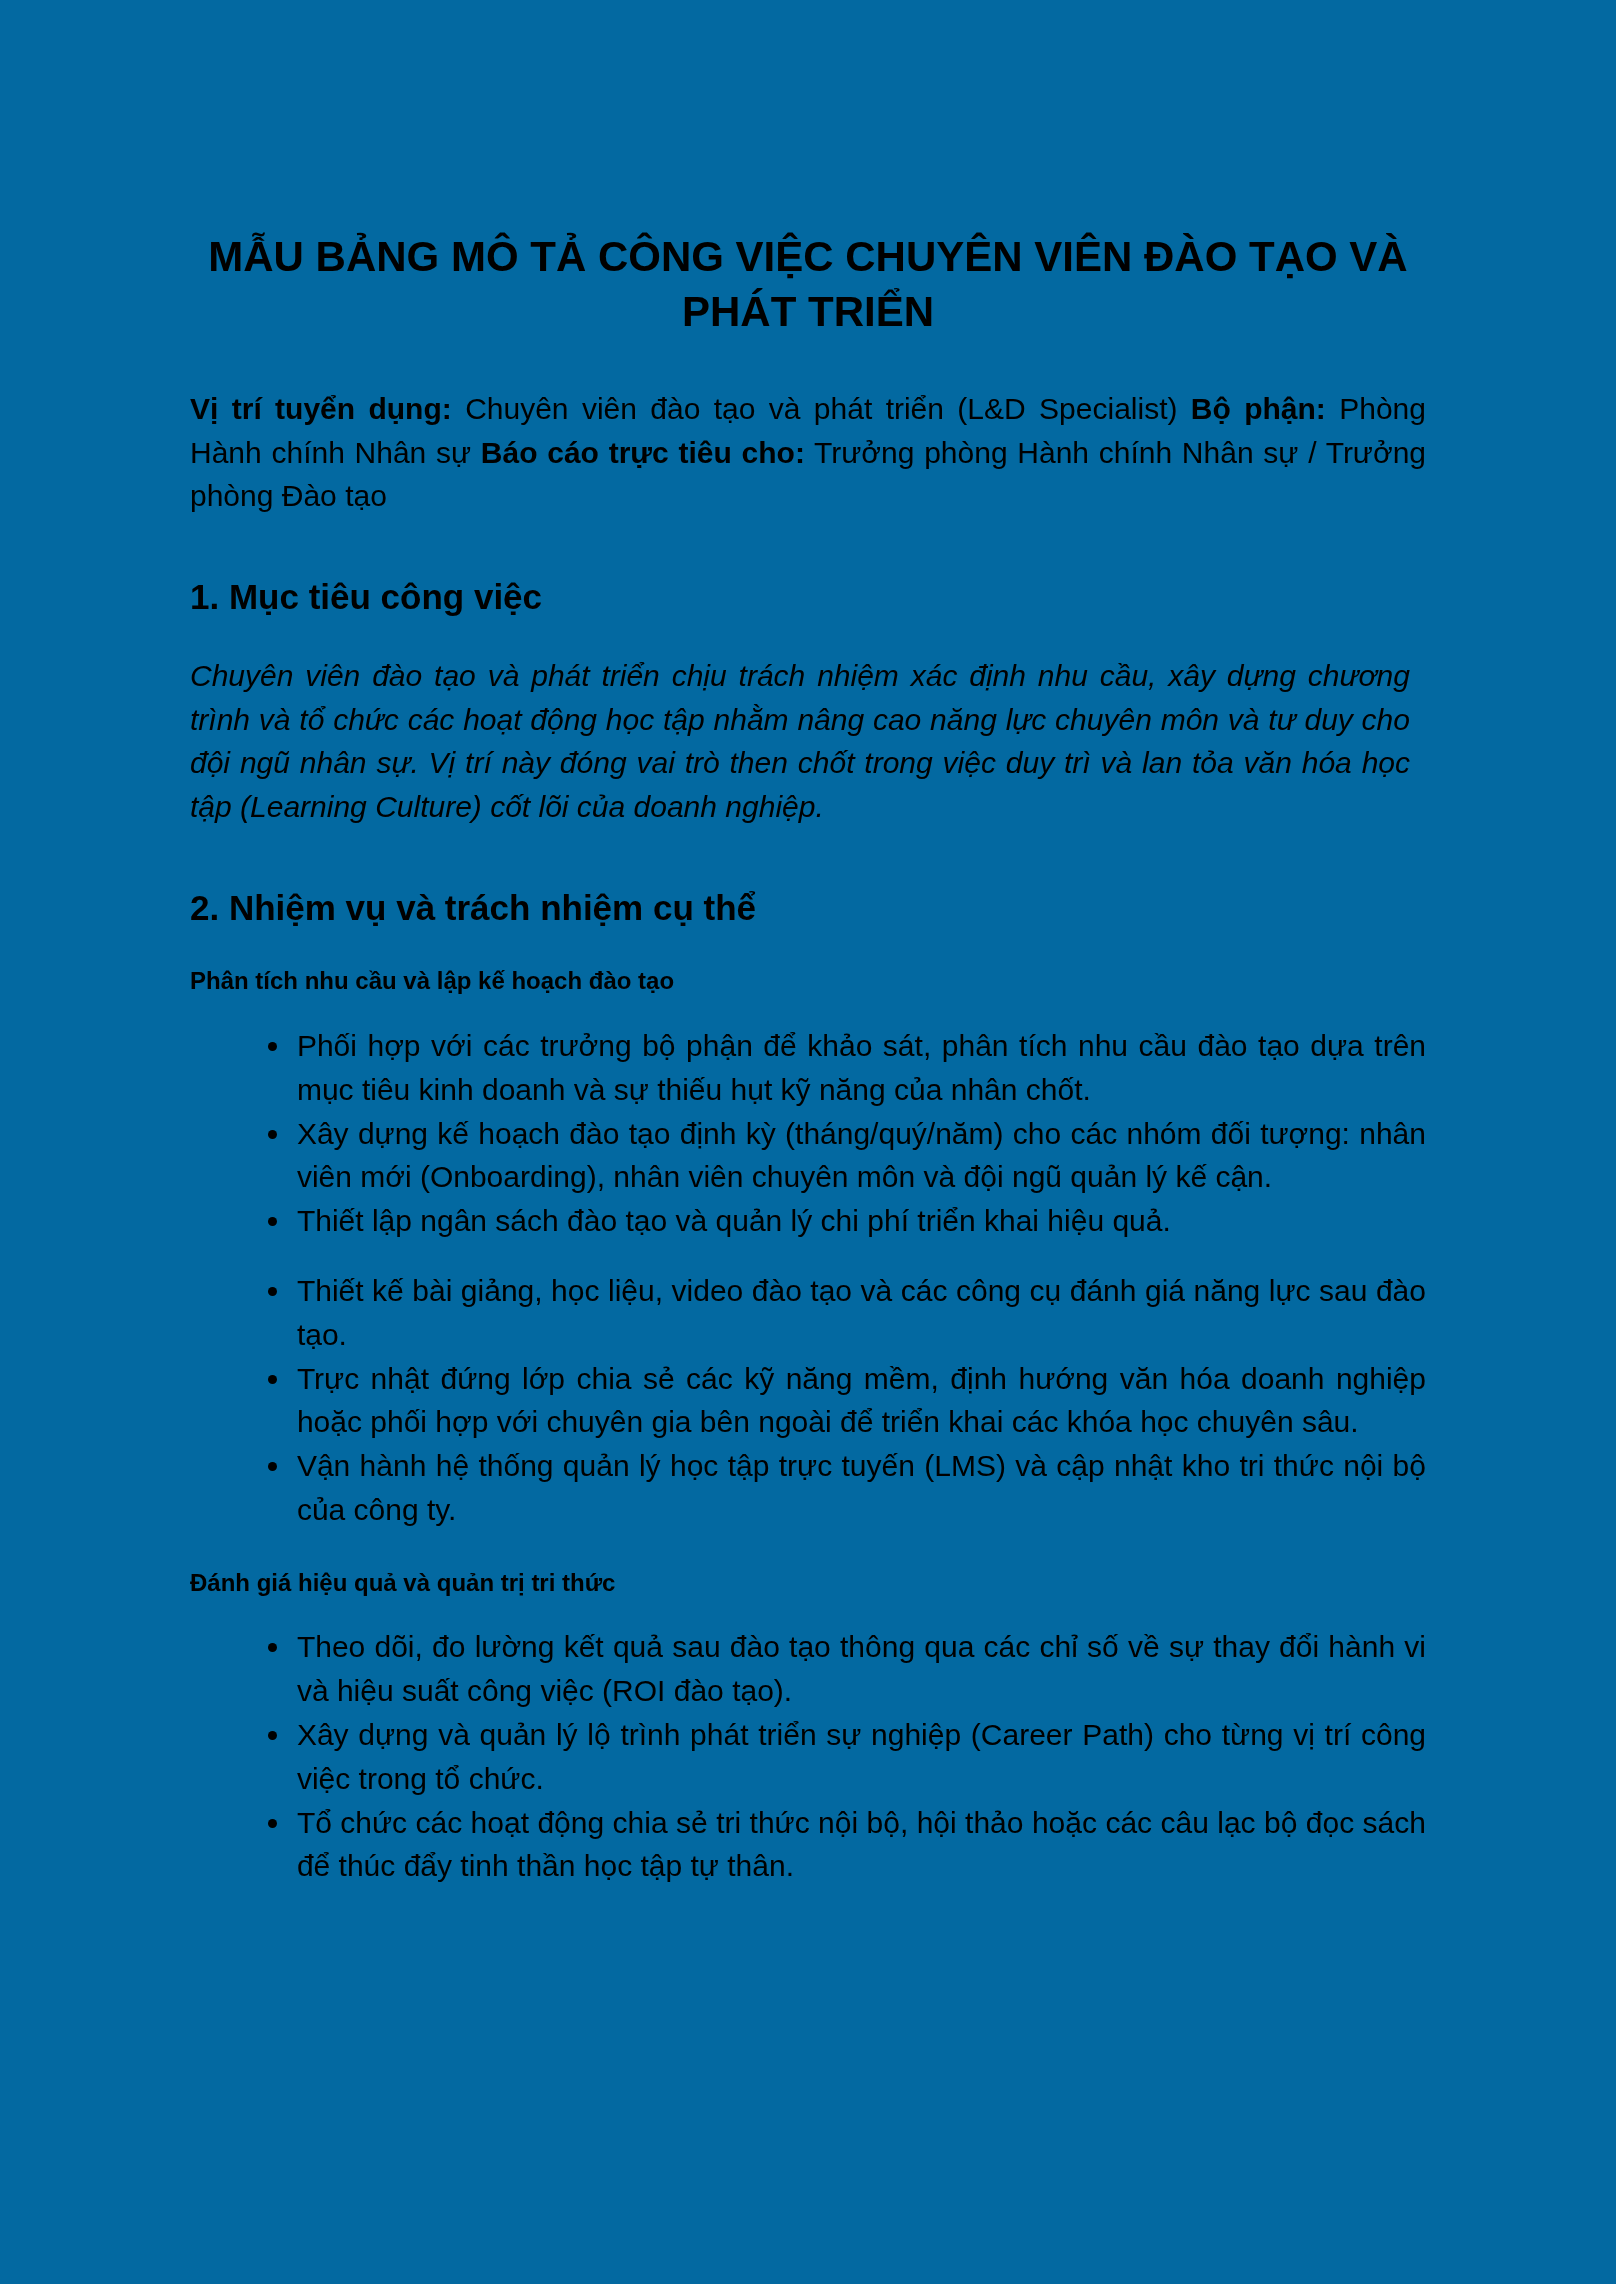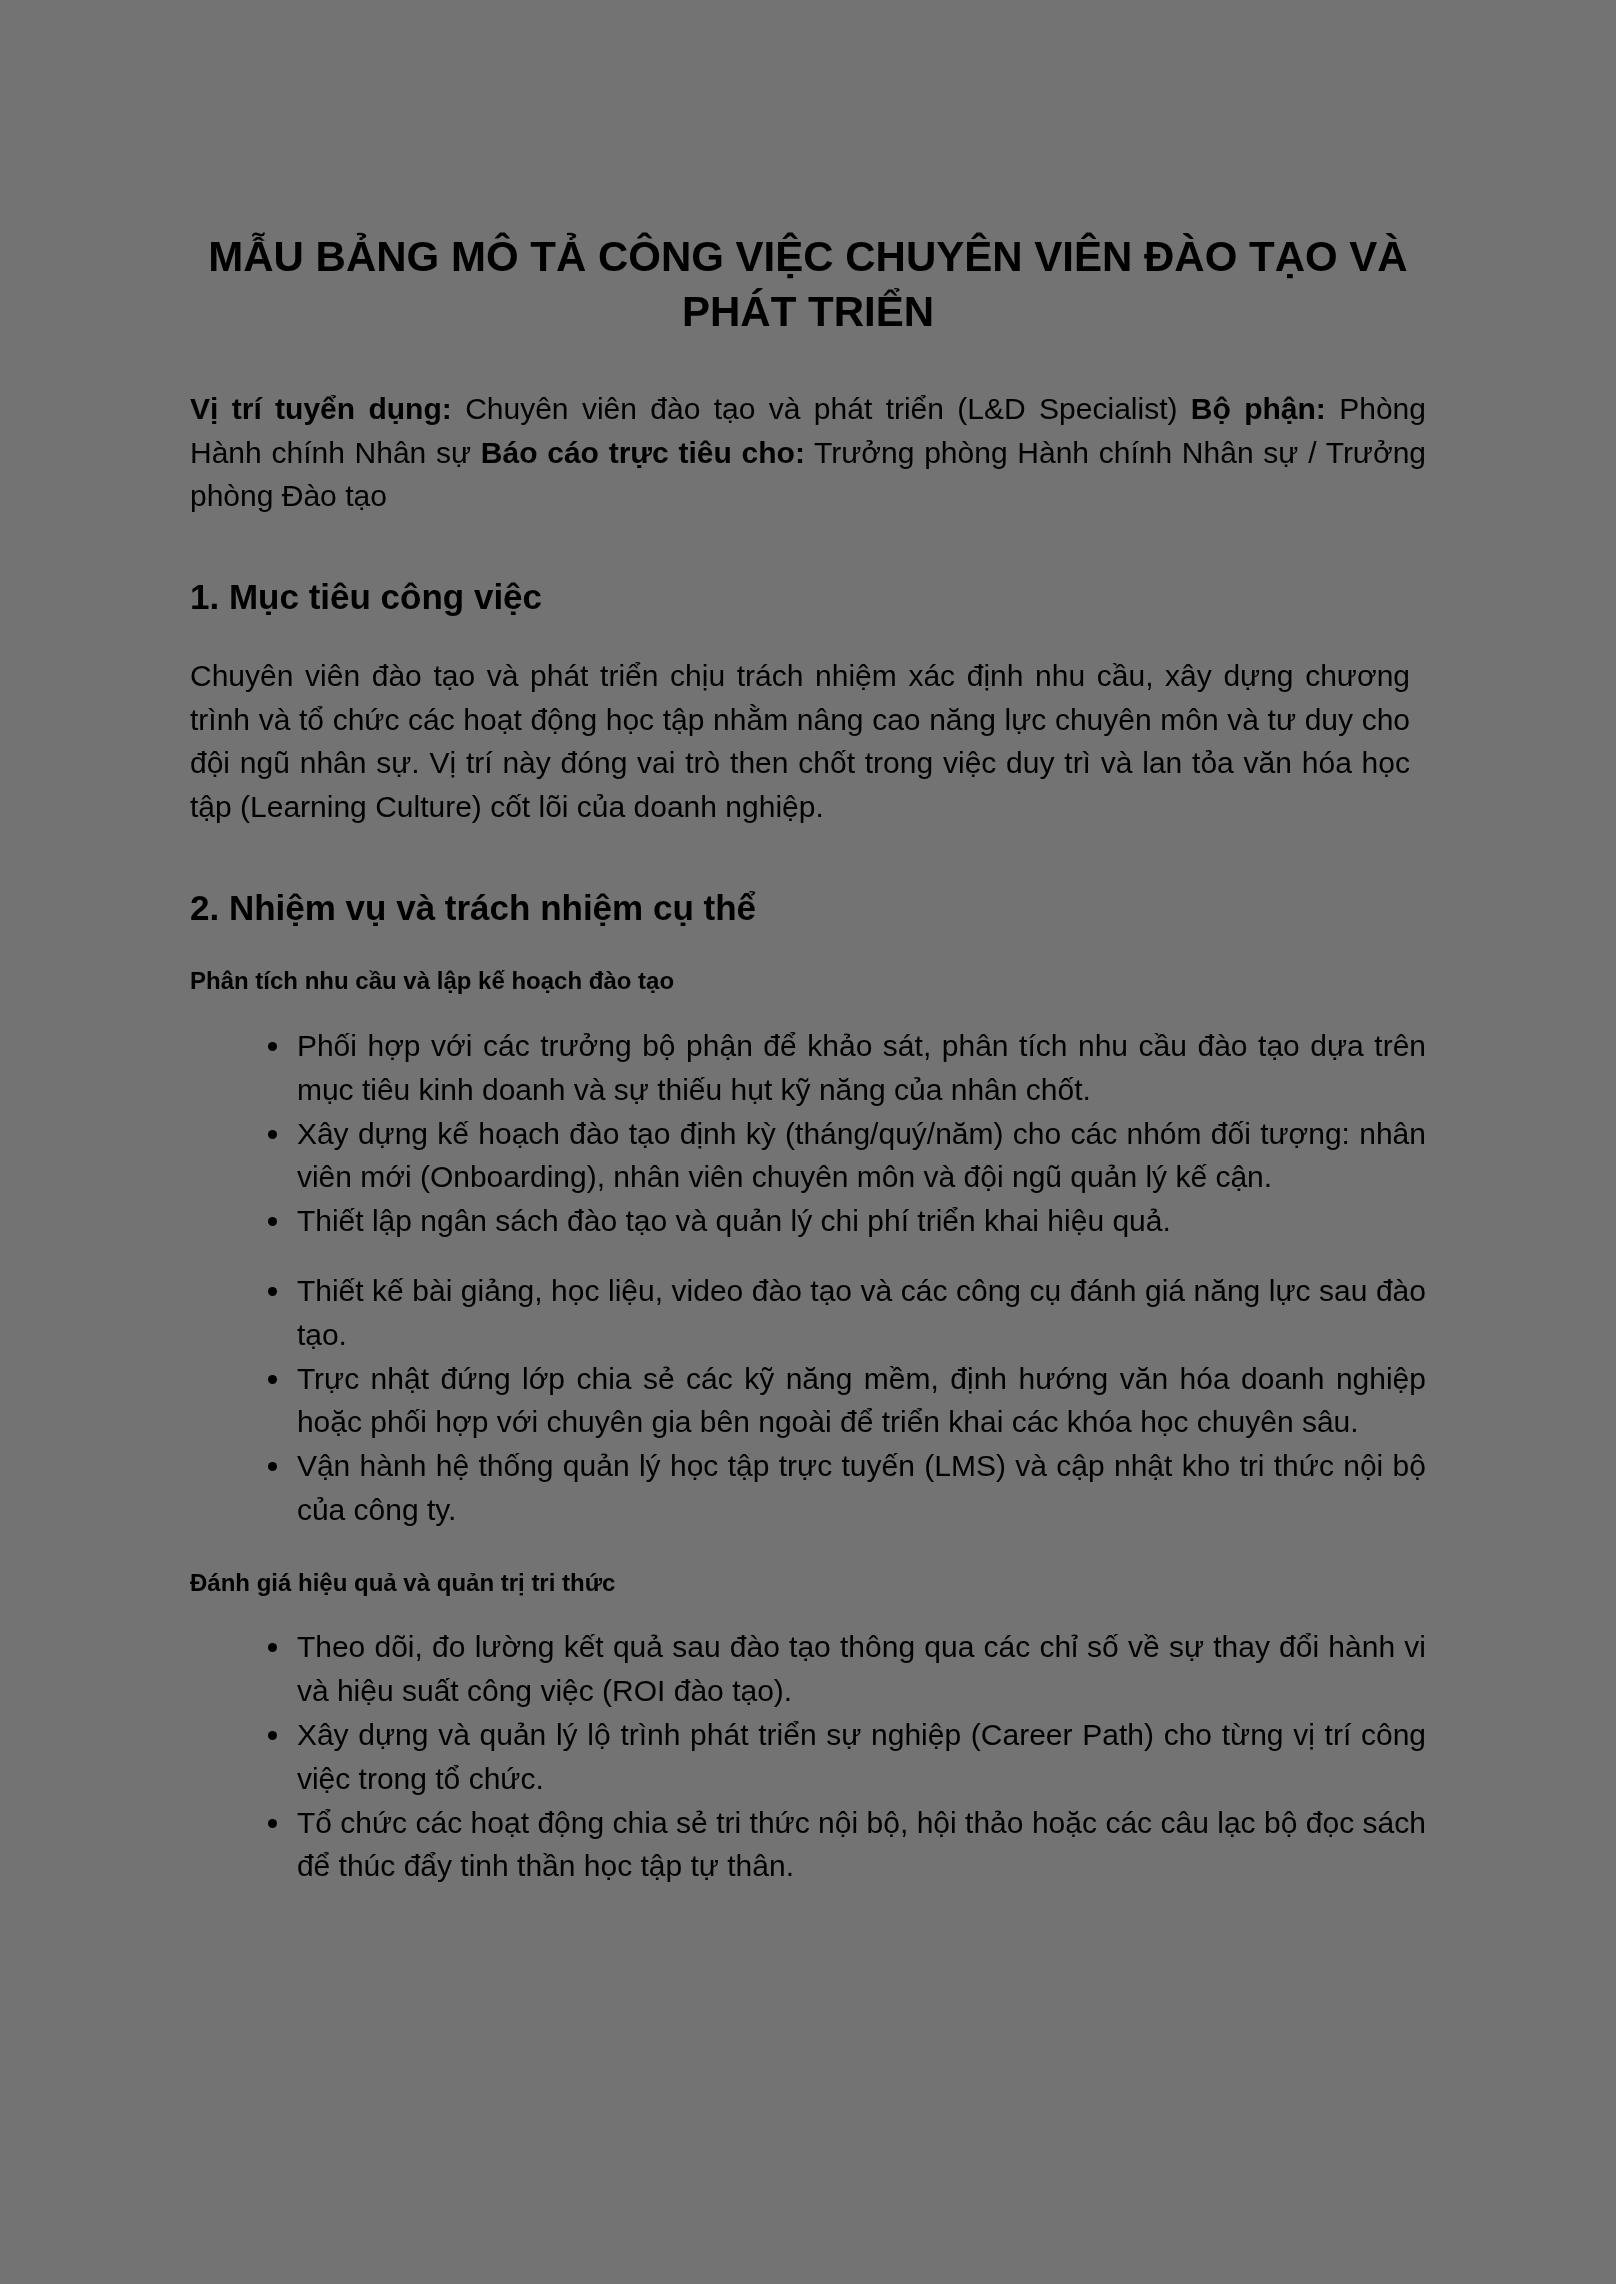--- a/index.html
+++ b/index.html
@@ -4,21 +4,21 @@
 <style>
   html, body {
     margin: 0;
     padding: 0;
     background: #ffffff;
   }
   .page {
     position: relative;
     width: 1616px;
     height: 2284px;
-    background: #737373;
+    background: #0369a1;
     box-sizing: border-box;
     padding: 229px 190px 0 190px;
     font-family: "Liberation Sans", "DejaVu Sans", sans-serif;
     font-size: 30px;
     line-height: 1.46;
     color: #000000;
     overflow: hidden;
   }
   .title {
     font-size: 42px;
@@ -43,20 +43,21 @@
   }
   h3.sub-heading {
     font-size: 24px;
     font-weight: bold;
     line-height: 1.4;
     margin: 34px 0 26px 0;
   }
   p.body-par {
     margin: 0 16px 26px 0;
     text-align: justify;
+    font-style: italic;
   }
   ul.bullet-list {
     list-style: disc outside;
     margin: 26px 0 26px 0;
     padding-left: 103px;
   }
   ul.bullet-list li {
     margin: 0;
     padding-left: 3.9px;
     text-align: justify;

